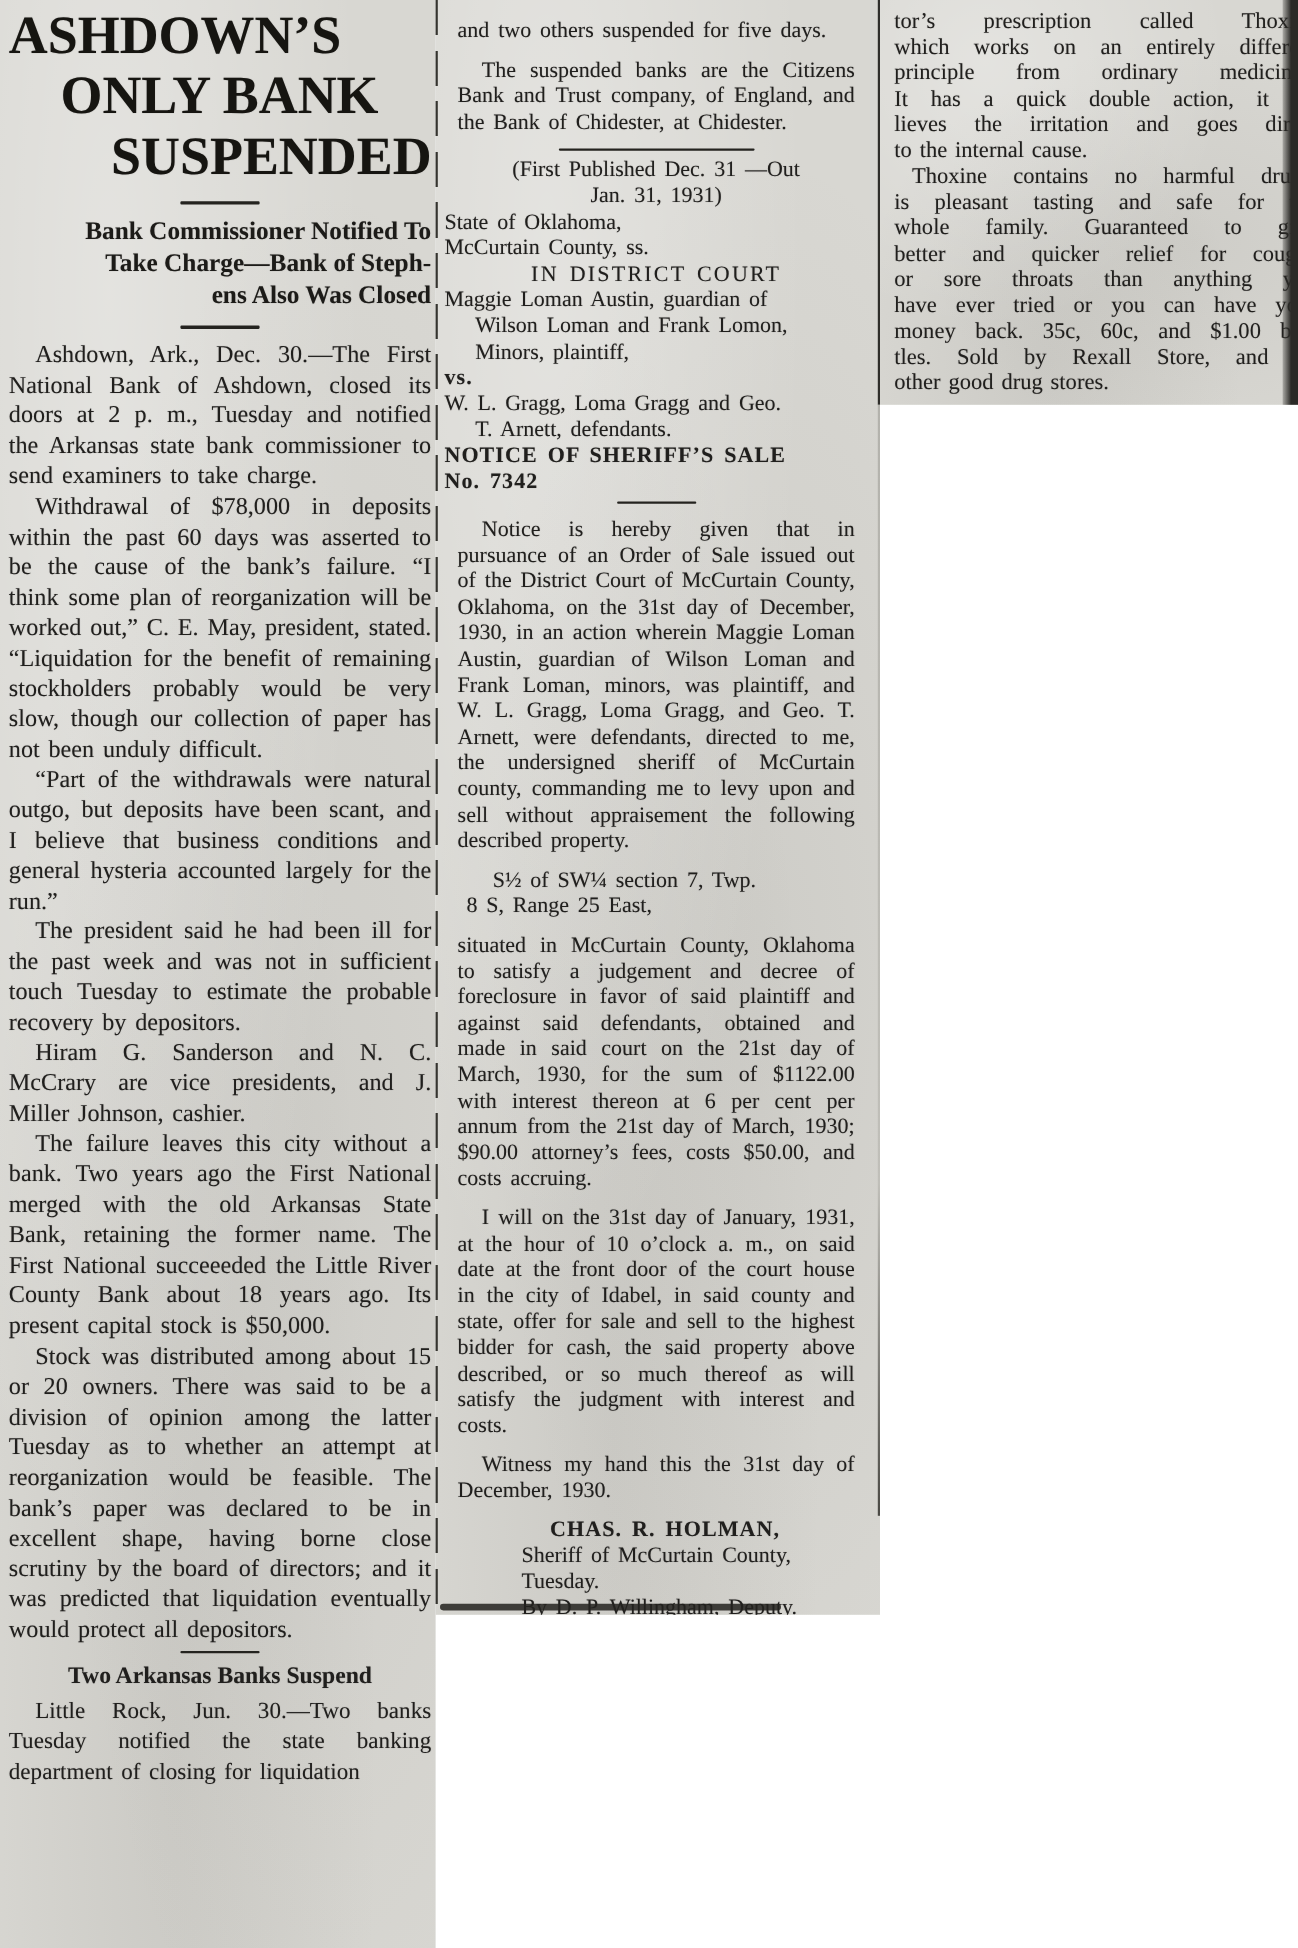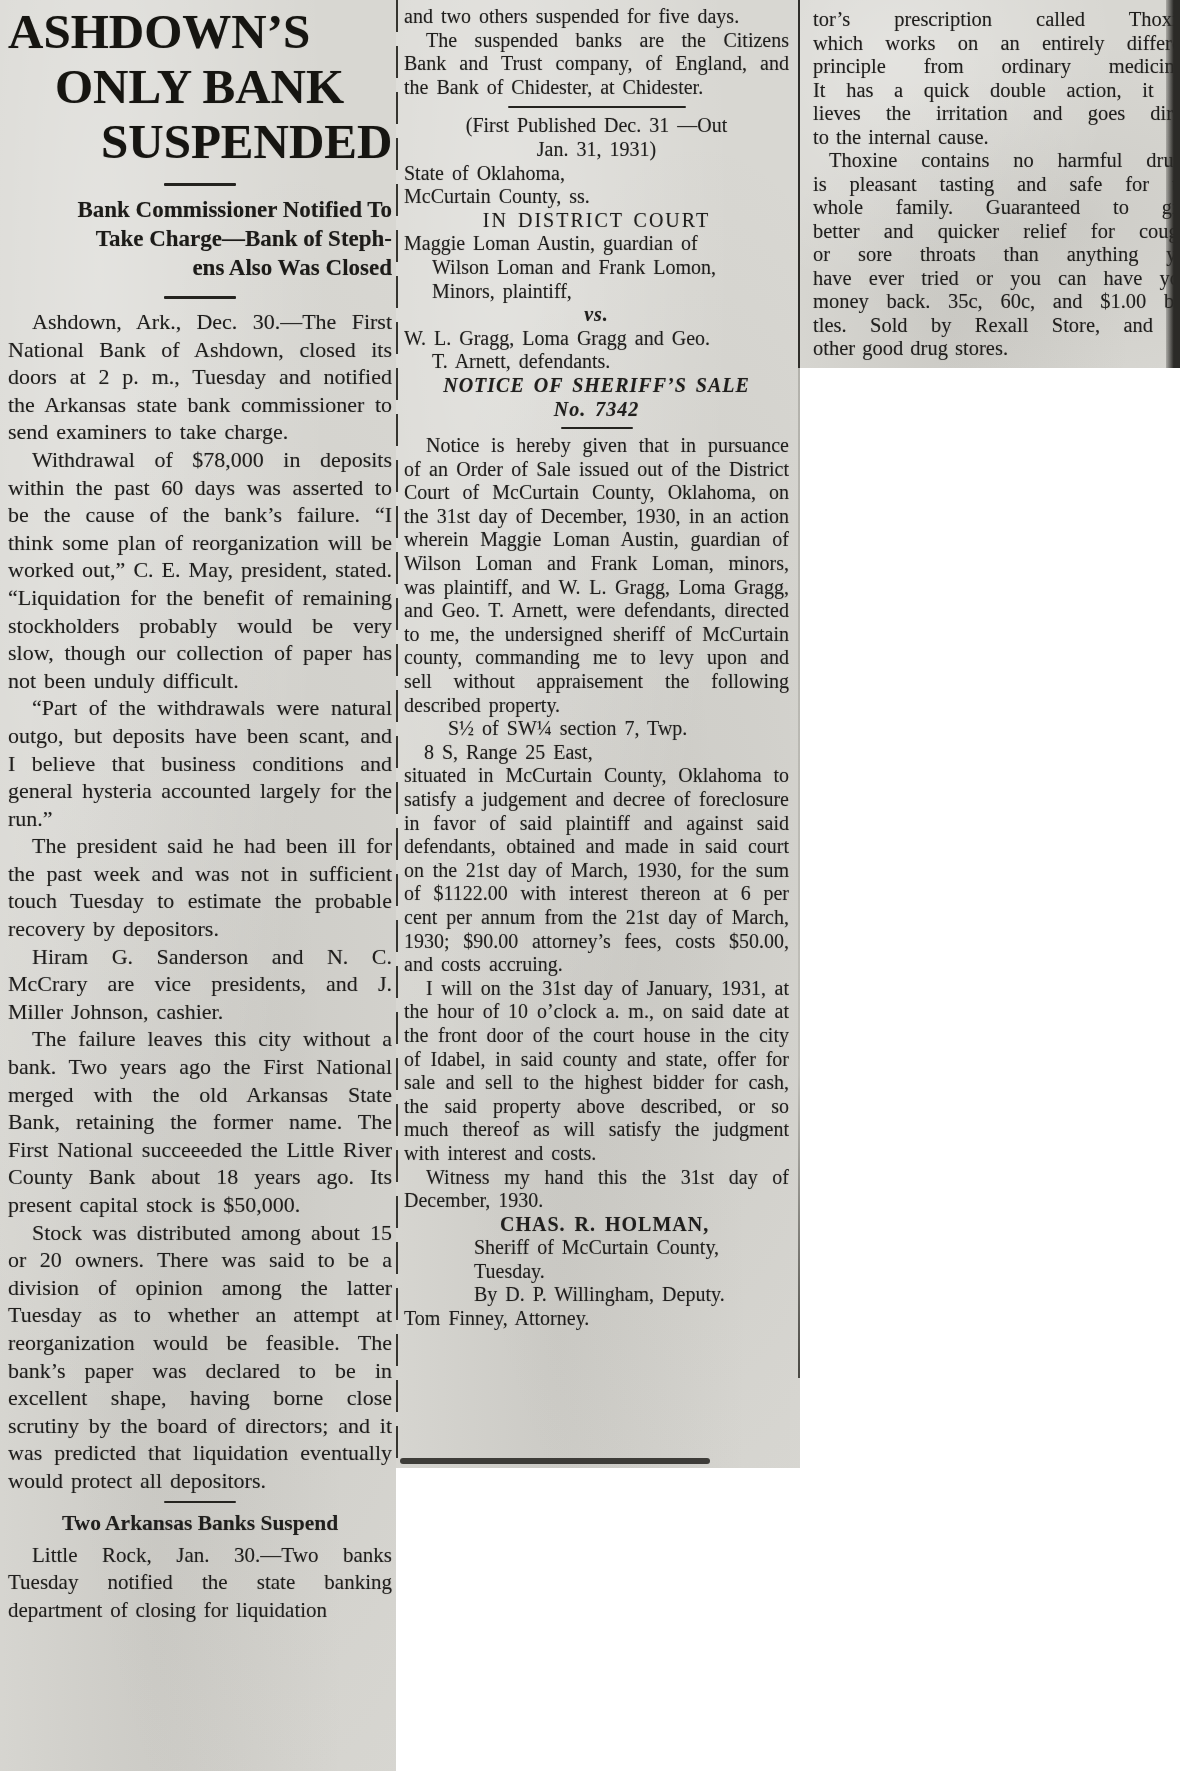--- a/index.html
+++ b/index.html
@@ -78,27 +78,27 @@
     margin: 8px 0 6px 0;
   }
   #closing-par p { margin: 0; text-indent: 24px; text-align: justify;
     font-size: 21px; line-height: 27.6px; word-spacing: 2.5px; }
 
   
   #col-mid-content {
     position: absolute; left: 8px; top: 5px; width: 385px;
     font-size: 20px; line-height: 23.6px; word-spacing: 3px;
   }
-  #col-mid-content p { margin: 0; text-indent: 22px; text-align: justify; }
+  #col-mid-content p { margin: 12px; text-indent: 22px; text-align: justify; }
   #mid-top p:first-child { text-indent: 0; }
   .cap-line { white-space: nowrap; }
   .s-indent { padding-left: 28px; }
   .s-center { text-align: center; }
   .s-center-caps { text-align: center; letter-spacing: 2px; }
-  .s-center-bold { text-align: center; font-weight: 700; letter-spacing: 1px; font-style: italic; }
+  .s-center-bold { text-align: left; font-weight: 700; letter-spacing: 1px; }
   .s-desc1 { padding-left: 44px; white-space: nowrap; }
   .s-desc2 { padding-left: 20px; white-space: nowrap; }
   .s-sig-name { padding-left: 96px; font-weight: 700; letter-spacing: 1px; white-space: nowrap; }
   .s-sig { padding-left: 70px; white-space: nowrap; }
   .s-left { padding-left: 0; }
   #legal-body-2 p:first-child { text-indent: 0; }
 
   
   #col-ad-content {
     position: absolute; left: 13px; top: 8px; width: 384px;
@@ -135,21 +135,21 @@
           <p>Withdrawal of $78,000 in deposits within the past 60 days was asserted to be the cause of the bank’s failure. “I think some plan of reorganization will be worked out,” C. E. May, president, stated. “Liquidation for the benefit of remaining stockholders probably would be very slow, though our collection of paper has not been unduly difficult.</p>
           <p>“Part of the withdrawals were natural outgo, but deposits have been scant, and I believe that business conditions and general hysteria accounted largely for the run.”</p>
           <p>The president said he had been ill for the past week and was not in sufficient touch Tuesday to estimate the probable recovery by depositors.</p>
           <p>Hiram G. Sanderson and N. C. McCrary are vice presidents, and J. Miller Johnson, cashier.</p>
           <p>The failure leaves this city without a bank. Two years ago the First National merged with the old Arkansas State Bank, retaining the former name. The First National succeeeded the Little River County Bank about 18 years ago. Its present capital stock is $50,000.</p>
           <p>Stock was distributed among about 15 or 20 owners. There was said to be a division of opinion among the latter Tuesday as to whether an attempt at reorganization would be feasible. The bank’s paper was declared to be in excellent shape, having borne close scrutiny by the board of directors; and it was predicted that liquidation eventually would protect all depositors.</p>
         </div>
       <div class="sep sep-small"></div>
       <div id="section-head">Two Arkansas Banks Suspend</div>
       <div id="closing-par">
-        <p>Little Rock, Jan. 30.—Two banks Tuesday notified the state banking department of closing for liquidation</p>
+        <p>Little Rock, Jun. 30.—Two banks Tuesday notified the state banking department of closing for liquidation</p>
       </div>
     </div>
   </div>
 
   <div id="strip-middle" class="strip">
     <div id="col-mid-content">
       <div id="mid-top">
 
       <p>and two others suspended for five days.</p>
           <p>The suspended banks are the Citizens Bank and Trust company, of England, and the Bank of Chidester, at Chidester.</p>

